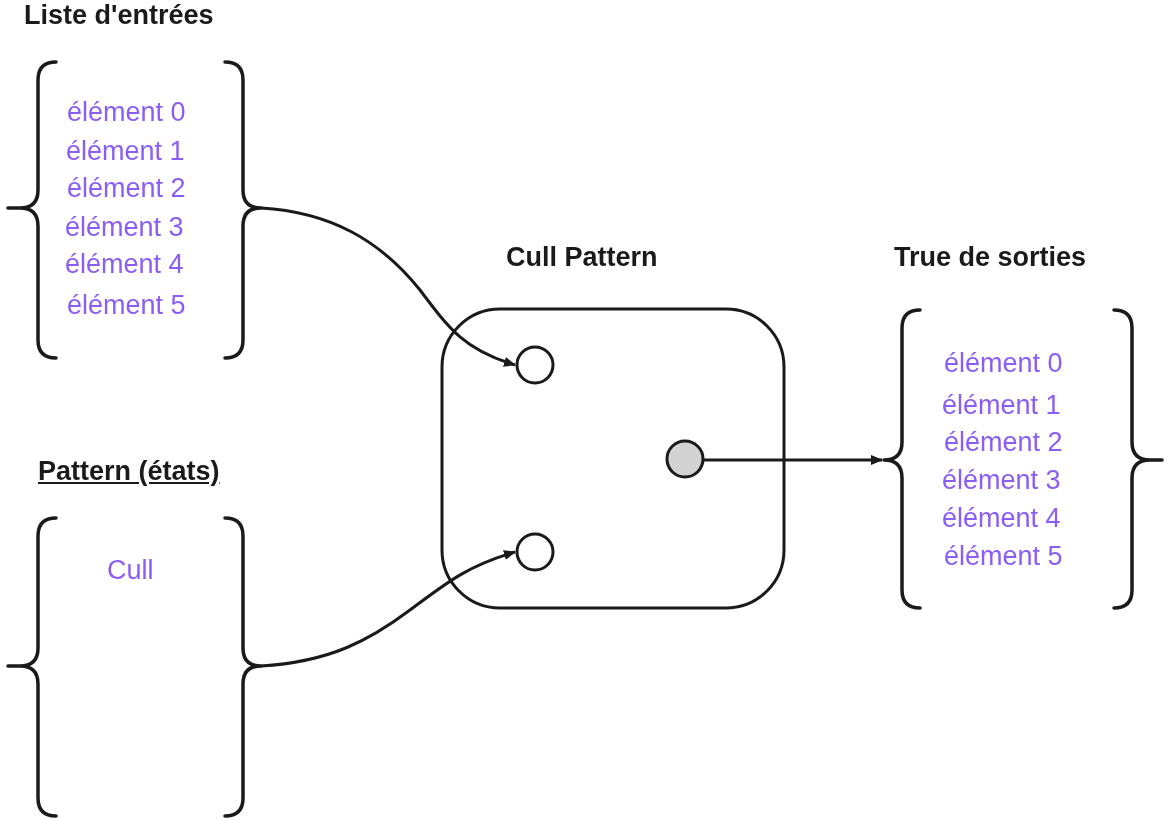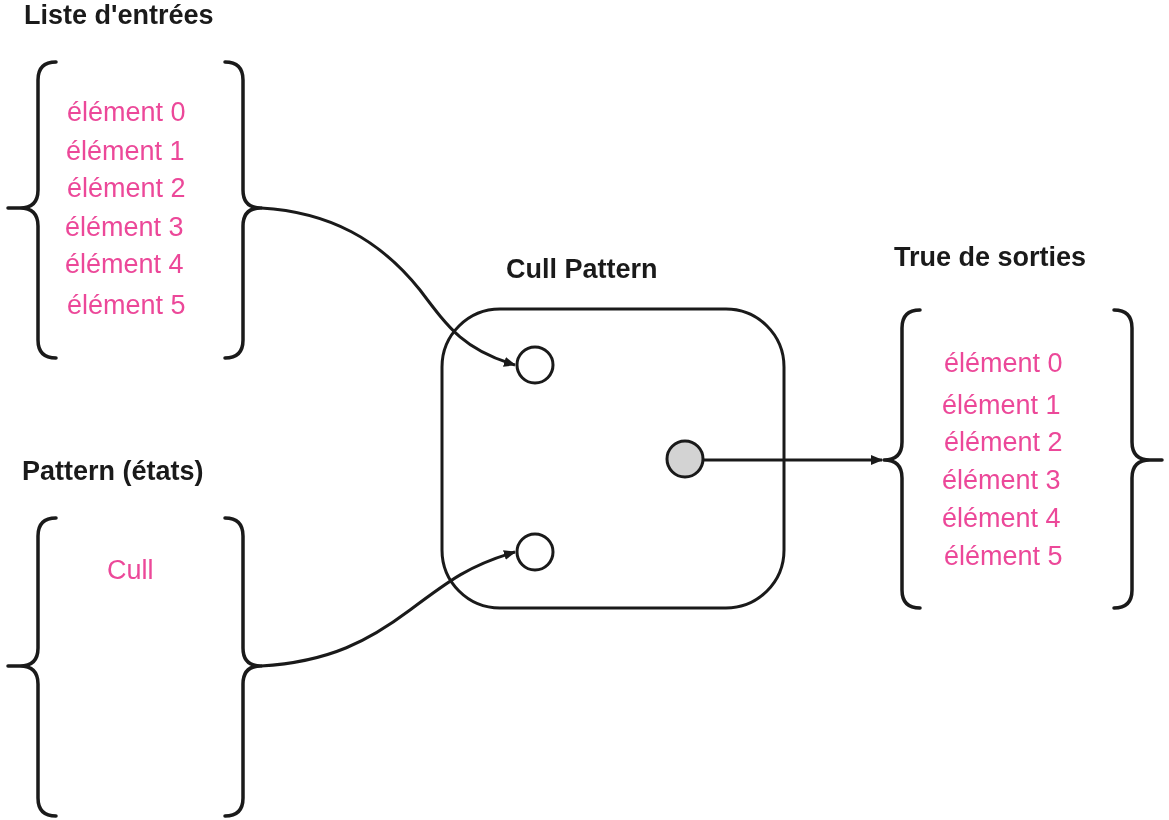--- a/index.html
+++ b/index.html
@@ -1,23 +1,23 @@
 <!DOCTYPE html>
 <html><head>
   <meta charset="utf-8">
   <style>
     html, body { margin: 0; padding: 0; background: #ffffff; }
     body { width: 1169px; height: 820px; position: relative; overflow: hidden;
            font-family: "Liberation Sans", sans-serif; color: #1a1a1a; }
     svg#diagram { position: absolute; left: 0; top: 0; }
     .title { position: absolute; font-weight: bold; font-size: 27px; white-space: nowrap; color: #1a1a1a; }
-    .item { position: absolute; font-size: 27px; white-space: nowrap; color: #ec4899; text-align: left; }
+    .item { position: absolute; font-size: 27px; white-space: nowrap; color: #8b5cf6; text-align: left; }
     #title-inputs { left: 24px; top: 0px; text-align: right; }
-    #title-pattern { left: 22px; top: 456px; }
-    #title-cull { left: 506px; top: 242px; margin-top: 12px; }
+    #title-pattern { left: 38px; top: 456px; text-decoration: underline; }
+    #title-cull { left: 506px; top: 242px; }
     #title-outputs { left: 894px; top: 242px; }
   </style>
 </head>
 <body>
 
 <svg id="diagram" width="1169" height="820" viewBox="0 0 1169 820">
   <defs>
     <marker id="arrowhead" markerWidth="12" markerHeight="10" refX="11" refY="5" orient="auto" markerUnits="userSpaceOnUse">
       <path d="M0,0 L12,5 L0,10 Z" fill="#1a1a1a"></path>
     </marker>

